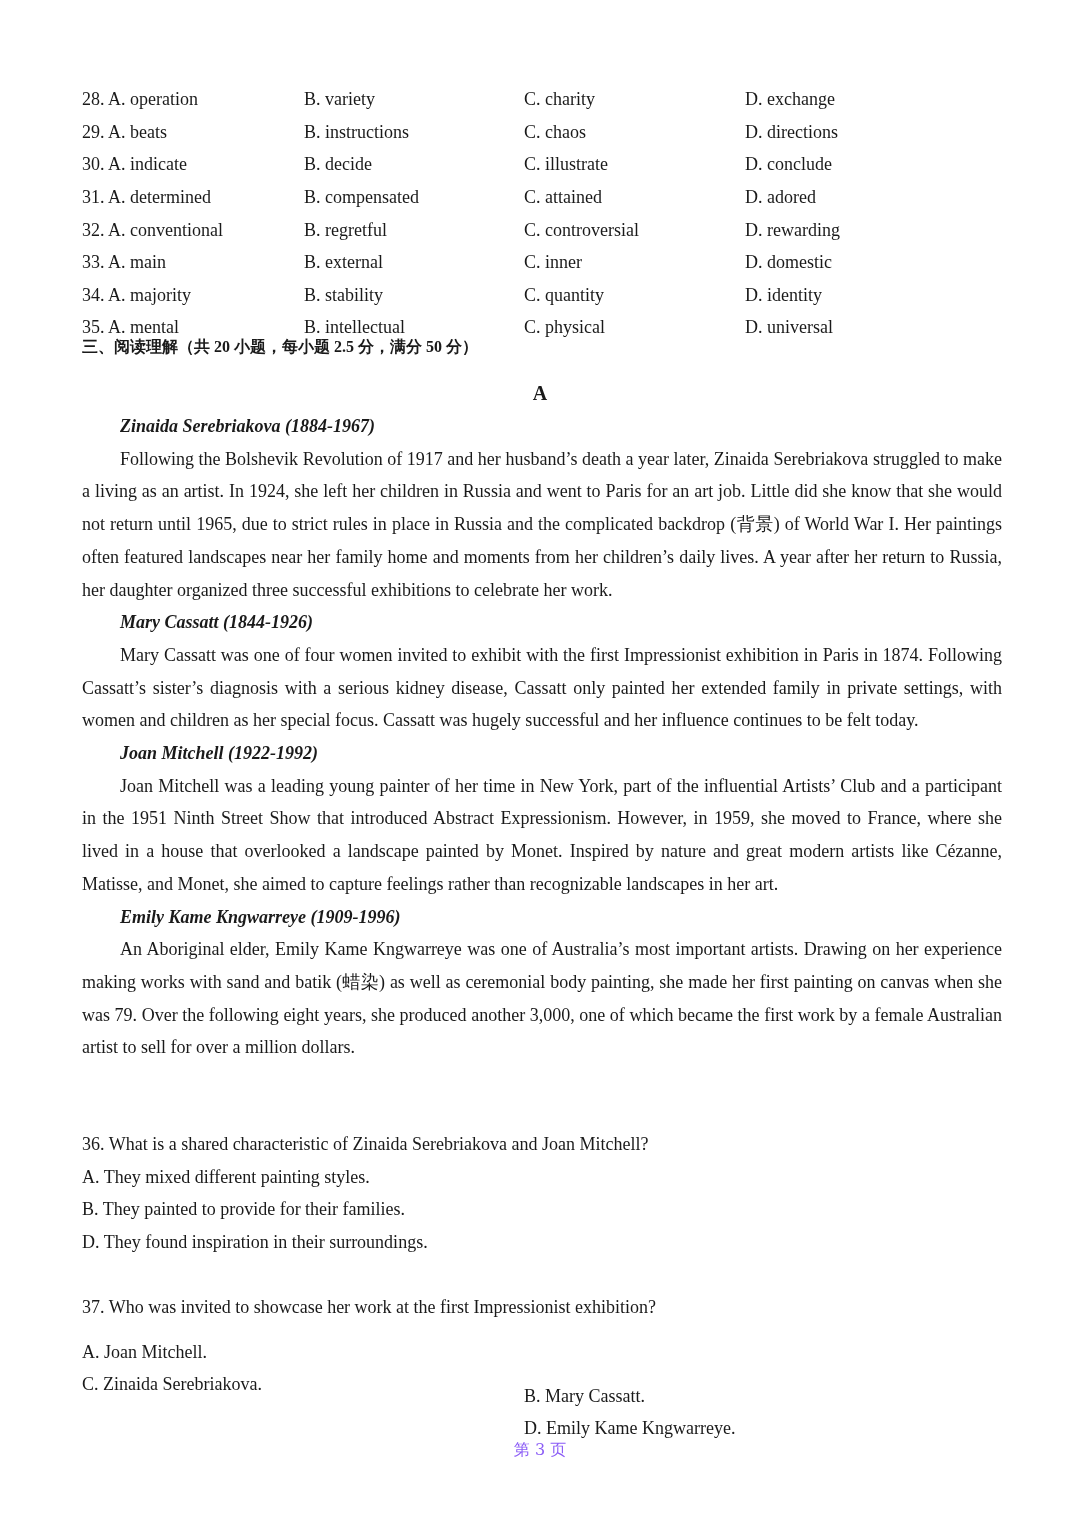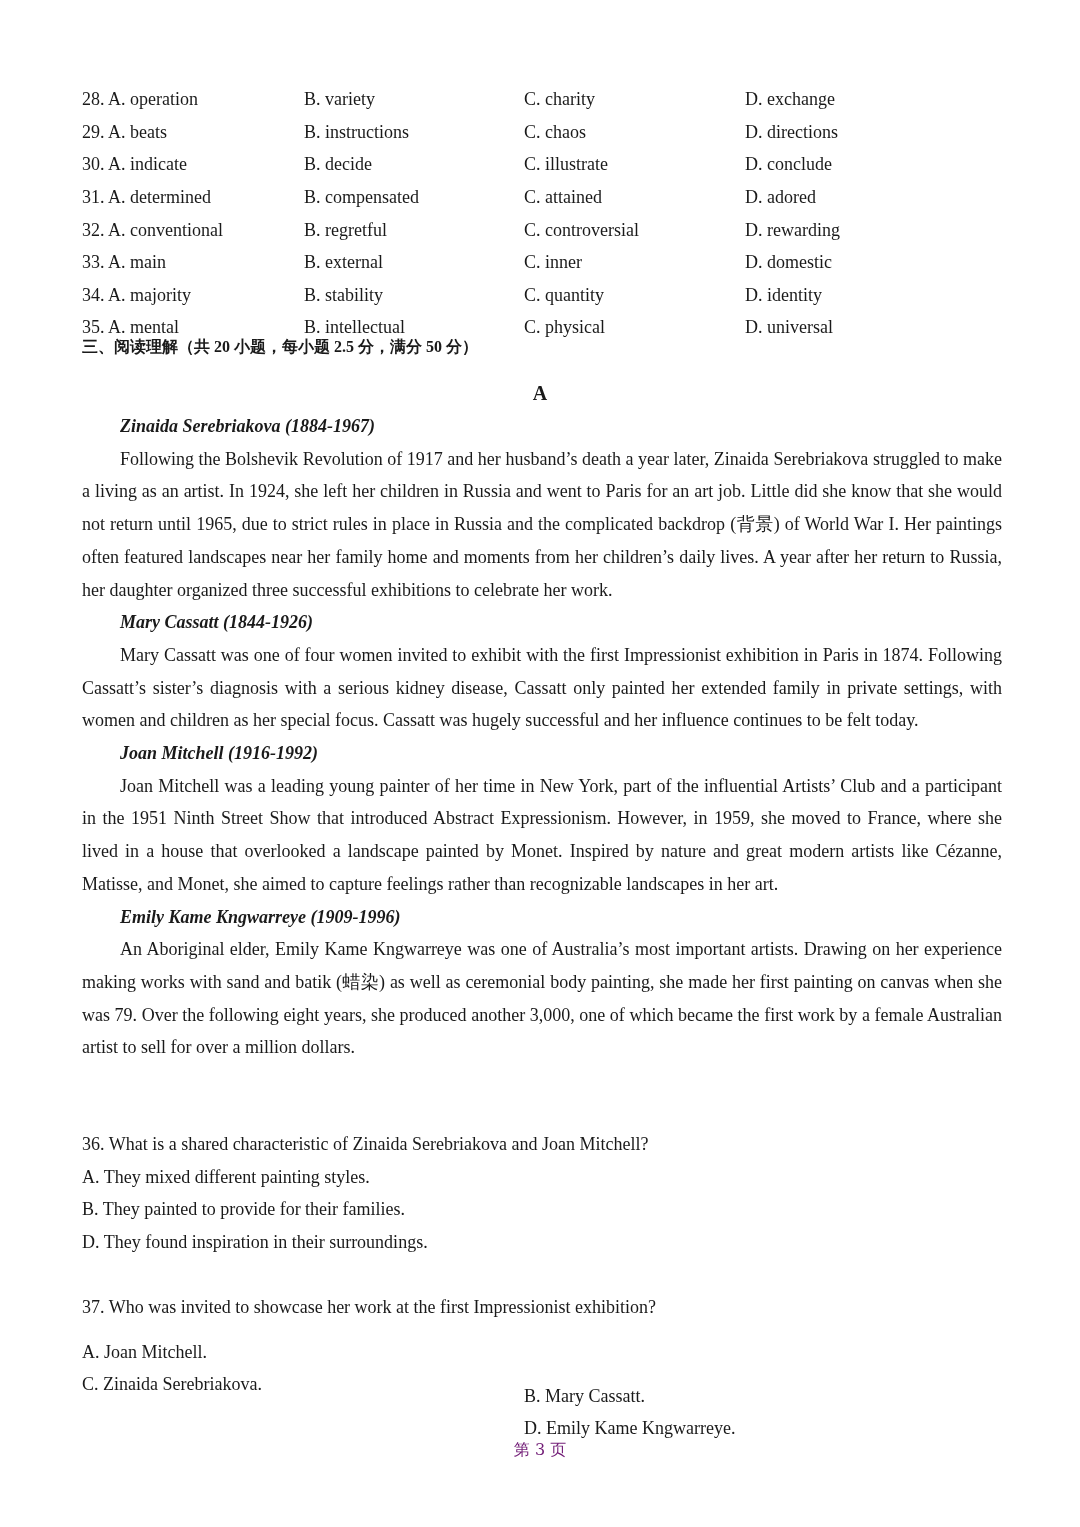--- a/index.html
+++ b/index.html
@@ -23,21 +23,21 @@
   .passage-label { position: absolute; left: 0; width: 1080px; top: 377px; text-align: center; font-size: 20px; font-weight: bold; line-height: 33px; }
   .article { position: absolute; left: 82px; width: 920px; font-size: 18px; line-height: 32.7px; }
   .artist-name { font-style: italic; font-weight: bold; padding-left: 38px; display: block; }
   .para { text-indent: 38px; margin: 0; text-align: justify; }
   .q-block { position: absolute; left: 82px; width: 930px; font-size: 18px; line-height: 32.7px; }
   .q-block div { white-space: nowrap; }
   .two-col { position: relative; height: 32.7px; }
   .two-col span { position: absolute; top: 12px; white-space: nowrap; }
   .two-col .l { left: 0; }
   .two-col .r { left: 442px; margin-top: 44px; }
-  .footer { position: absolute; left: 0; width: 1080px; top: 1440px; text-align: center; font-size: 16px; color: #701a75; font-family: "DejaVu Serif", serif; }
+  .footer { position: absolute; left: 0; width: 1080px; top: 1440px; text-align: center; font-size: 16px; color: #8b5cf6; font-family: "DejaVu Serif", serif; }
 </style>
 </head>
 <body>
 
 <div class="page">
 
   <div class="opt-row" style="top:83px">
     <span class="c0"><span style="position:static">28.</span> <span style="position:static">A. operation</span></span>
     <span class="c1">B. variety</span>
     <span class="c2">C. charity</span>
@@ -87,21 +87,21 @@
   </div>
 
   <div class="section-head">三、阅读理解（共 20 小题，每小题 2.5 分，满分 50 分）</div>
   <div class="passage-label">A</div>
 
   <div class="article" style="top:410px">
     <span class="artist-name">Zinaida Serebriakova (1884-1967)</span>
     <p class="para">Following the Bolshevik Revolution of 1917 and her husband’s death a year later, Zinaida Serebriakova struggled to make a living as an artist. In 1924, she left her children in Russia and went to Paris for an art job. Little did she know that she would not return until 1965, due to strict rules in place in Russia and the complicated backdrop (背景) of World War I. Her paintings often featured landscapes near her family home and moments from her children’s daily lives. A year after her return to Russia, her daughter organized three successful exhibitions to celebrate her work.</p>
     <span class="artist-name">Mary Cassatt (1844-1926)</span>
     <p class="para">Mary Cassatt was one of four women invited to exhibit with the first Impressionist exhibition in Paris in 1874. Following Cassatt’s sister’s diagnosis with a serious kidney disease, Cassatt only painted her extended family in private settings, with women and children as her special focus. Cassatt was hugely successful and her influence continues to be felt today.</p>
-    <span class="artist-name">Joan Mitchell (1916-1992)</span>
+    <span class="artist-name">Joan Mitchell (1922-1992)</span>
     <p class="para">Joan Mitchell was a leading young painter of her time in New York, part of the influential Artists’ Club and a participant in the 1951 Ninth Street Show that introduced Abstract Expressionism. However, in 1959, she moved to France, where she lived in a house that overlooked a landscape painted by Monet. Inspired by nature and great modern artists like Cézanne, Matisse, and Monet, she aimed to capture feelings rather than recognizable landscapes in her art.</p>
     <span class="artist-name">Emily Kame Kngwarreye (1909-1996)</span>
     <p class="para">An Aboriginal elder, Emily Kame Kngwarreye was one of Australia’s most important artists. Drawing on her experience making works with sand and batik (蜡染) as well as ceremonial body painting, she made her first painting on canvas when she was 79. Over the following eight years, she produced another 3,000, one of which became the first work by a female Australian artist to sell for over a million dollars.</p>
   </div>
 
   <div class="q-block" style="top:1128px">
     <div>36. What is a shared characteristic of Zinaida Serebriakova and Joan Mitchell?</div>
     <div>A. They mixed different painting styles.</div>
     <div>B. They painted to provide for their families.</div>
     <div>D. They found inspiration in their surroundings.</div>

